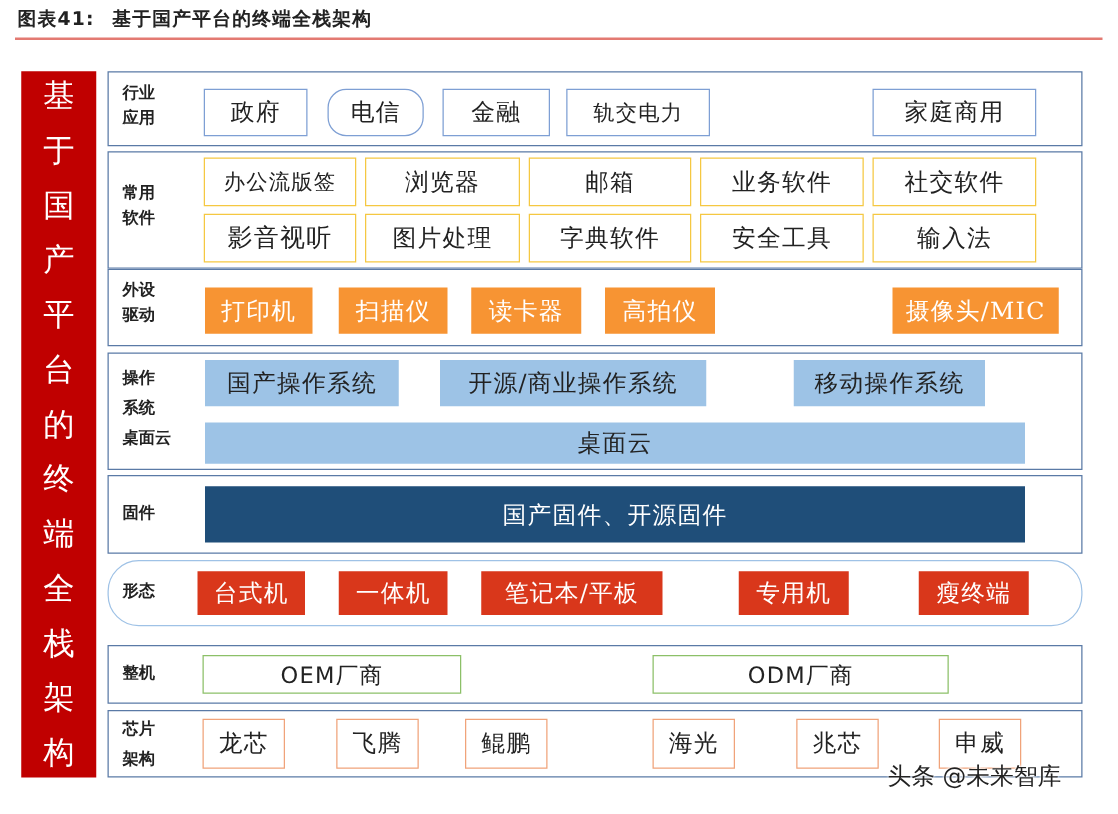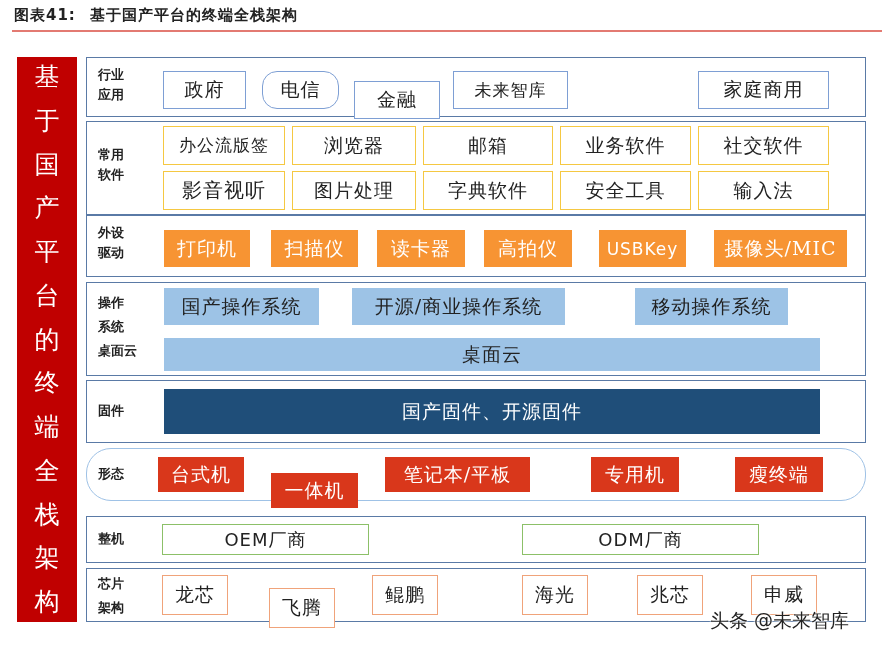--- a/index.html
+++ b/index.html
@@ -80,22 +80,22 @@
   <span>构</span>
 </div>
 
 <div class="layer" style="top:57px; height:60px;">
   <div class="layer-label" style="top:7px;">
     <div>行业</div>
     <div>应用</div>
   </div>
   <div class="box b-industry" style="left:76px; top:13px; width:83px; height:38px;">政府</div>
   <div class="box b-industry" style="left:175px; top:13px; width:77px; height:38px;border-radius:15px;">电信</div>
-  <div class="box b-industry" style="left:267px; top:23px; width:86px; height:38px;">金融</div>
-  <div class="box b-industry" style="left:366px; top:13px; width:115px; height:38px; font-size:17px;">未来智库</div>
+  <div class="box b-industry" style="left:267px; top:13px; width:86px; height:38px;">金融</div>
+  <div class="box b-industry" style="left:366px; top:13px; width:115px; height:38px; font-size:17px;">轨交电力</div>
   <div class="box b-industry" style="left:611px; top:13px; width:131px; height:38px;">家庭商用</div>
 </div>
 
 <div class="layer" style="top:121px; height:94px;">
   <div class="layer-label" style="top:23px;">
     <div>常用</div>
     <div>软件</div>
   </div>
   <div class="box b-software" style="left:76px; top:4px; width:122px; height:39px; font-size:17px;">办公流版签</div>
   <div class="box b-software" style="left:205px; top:4px; width:124px; height:39px;">浏览器</div>
@@ -111,21 +111,20 @@
 
 <div class="layer" style="top:215px; height:62px;">
   <div class="layer-label" style="top:7px;">
     <div>外设</div>
     <div>驱动</div>
   </div>
   <div class="box b-periph" style="left:77px; top:14px; width:86px; height:37px;">打印机</div>
   <div class="box b-periph" style="left:184px; top:14px; width:87px; height:37px;">扫描仪</div>
   <div class="box b-periph" style="left:290px; top:14px; width:88px; height:37px;">读卡器</div>
   <div class="box b-periph" style="left:397px; top:14px; width:88px; height:37px;">高拍仪</div>
-  <div class="box b-periph" style="left:512px; top:14px; width:87px; height:37px; font-family:'DejaVu Sans','Liberation Sans',sans-serif; font-size:17px;">USBKey</div>
   <div class="box b-periph" style="left:627px; top:14px; width:133px; height:37px;">摄像头/MIC</div>
 </div>
 
 <div class="layer" style="top:282px; height:94px;">
   <div class="layer-label" style="top:8px; line-height:24px;">
     <div>操作</div>
     <div>系统</div>
     <div>桌面云</div>
   </div>
   <div class="box b-os" style="left:77px; top:5px; width:155px; height:37px;text-align:right;">国产操作系统</div>
@@ -135,38 +134,38 @@
 </div>
 
 <div class="layer" style="top:380px; height:63px;">
   <div class="layer-label" style="top:20px;">固件</div>
   <div class="box b-firm" style="left:77px; top:8px; width:656px; height:45px;">国产固件、开源固件</div>
 </div>
 
 <div class="layer light" style="top:448px; height:53px;">
   <div class="layer-label" style="top:15px;">形态</div>
   <div class="box b-form" style="left:71px; top:8px; width:86px; height:35px;">台式机</div>
-  <div class="box b-form" style="left:184px; top:8px; width:87px; height:35px;margin-top:16px;">一体机</div>
+  <div class="box b-form" style="left:184px; top:8px; width:87px; height:35px;">一体机</div>
   <div class="box b-form" style="left:298px; top:8px; width:145px; height:35px;">笔记本/平板</div>
   <div class="box b-form" style="left:504px; top:8px; width:88px; height:35px;">专用机</div>
   <div class="box b-form" style="left:648px; top:8px; width:88px; height:35px;">瘦终端</div>
 </div>
 
 <div class="layer" style="top:516px; height:47px;">
   <div class="layer-label" style="top:12px;">整机</div>
   <div class="box b-oem" style="left:75px; top:7px; width:207px; height:31px;">OEM厂商</div>
   <div class="box b-oem" style="left:435px; top:7px; width:237px; height:31px;">ODM厂商</div>
 </div>
 
 <div class="layer" style="top:568px; height:54px;">
   <div class="layer-label" style="top:3px; line-height:24px;">
     <div>芯片</div>
     <div>架构</div>
   </div>
   <div class="box b-chip" style="left:75px; top:6px; width:66px; height:40px;">龙芯</div>
-  <div class="box b-chip" style="left:182px; top:19px; width:66px; height:40px;">飞腾</div>
+  <div class="box b-chip" style="left:182px; top:6px; width:66px; height:40px;">飞腾</div>
   <div class="box b-chip" style="left:285px; top:6px; width:66px; height:40px;">鲲鹏</div>
   <div class="box b-chip" style="left:435px; top:6px; width:66px; height:40px;">海光</div>
   <div class="box b-chip" style="left:550px; top:6px; width:66px; height:40px;">兆芯</div>
   <div class="box b-chip" style="left:664px; top:6px; width:66px; height:40px;">申威</div>
 </div>
 
 <div class="watermark">头条 @未来智库</div>
 
 </body></html>

